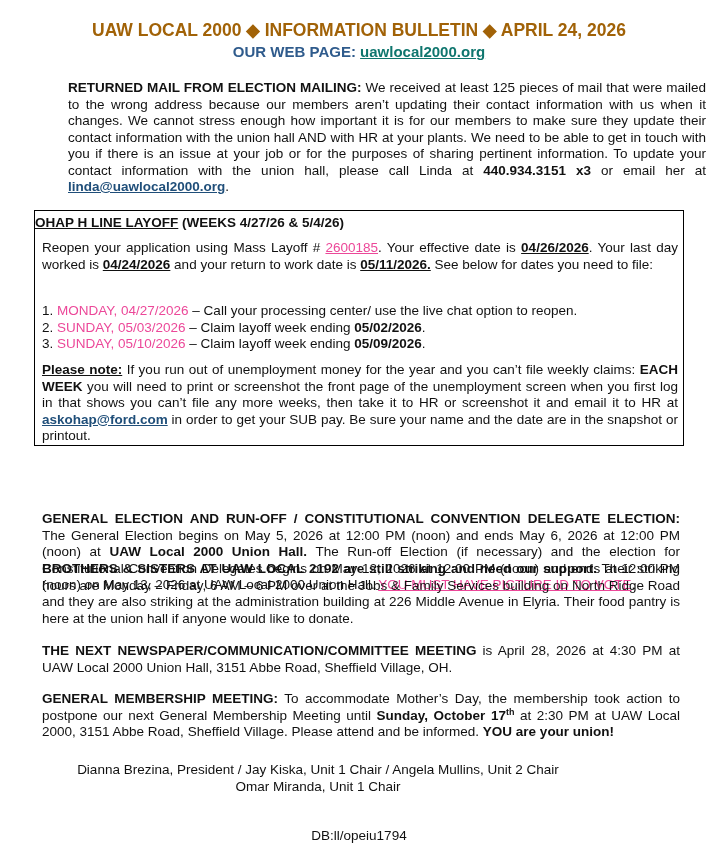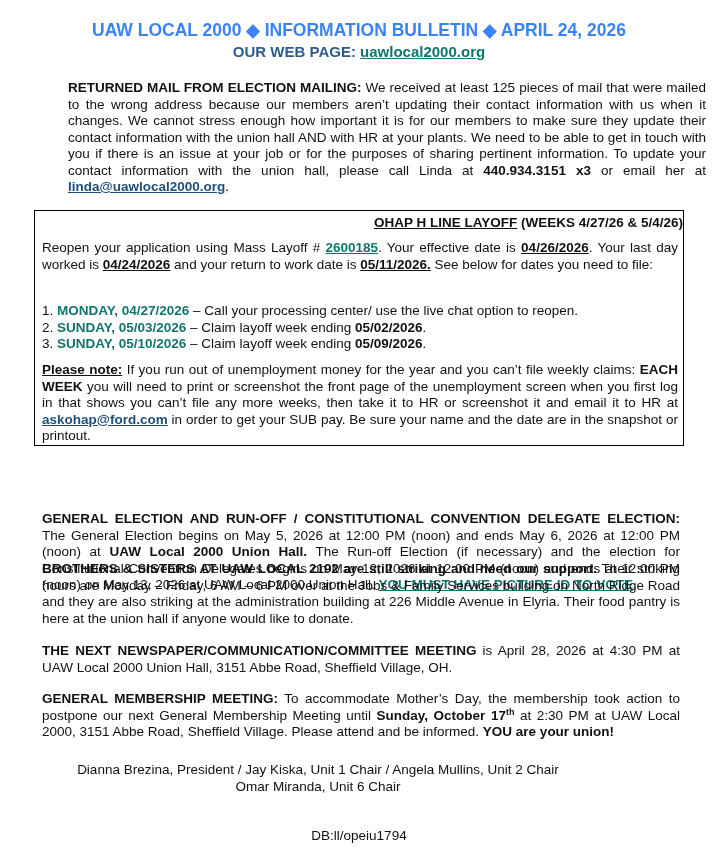--- a/index.html
+++ b/index.html
@@ -5,41 +5,41 @@
   html, body { margin: 0; padding: 0; background: #ffffff; }
   body {
     width: 718px; height: 867px; overflow: hidden;
     font-family: "Liberation Sans", sans-serif;
     color: #111111;
     position: relative;
   }
   .page { position: absolute; left: 0; top: 0; width: 718px; }
   .title {
     position: absolute; left: 0; top: 20px; width: 718px; text-align: center;
-    font-weight: bold; font-size: 17.5px; letter-spacing: 0px; color: #3b82f6;
+    font-weight: bold; font-size: 17.5px; letter-spacing: 0px; color: #a16207;
   }
   .webline {
     position: absolute; left: 0; top: 43px; width: 718px; text-align: center;
     font-weight: bold; font-size: 15px; color: #2f5b8c;
   }
   .webline a { color: #0f766e; text-decoration: underline; }
   .para {
     position: absolute; left: 42px; width: 638px;
     font-size: 13.5px; line-height: 16.5px; text-align: justify;
   }
   .para b { font-weight: bold; }
   .link { color: #1f4e79; font-weight: bold; text-decoration: underline; }
-  .red { color: #0f766e; font-weight: bold; }
+  .red { color: #ec4899; font-weight: normal; }
   .u { text-decoration: underline; }
   .box {
     position: absolute; left: 34px; top: 210px; width: 650px; height: 236px;
     border: 1.5px solid #000; box-sizing: border-box;
   }
   .box-title {
-    position: absolute; left: 0; top: 4px; width: 100%; text-align: right;
+    position: absolute; left: 0; top: 4px; width: 100%; text-align: left;
     font-weight: bold; font-size: 13.5px;
   }
   .box .bp {
     position: absolute; left: 7px; width: 636px;
     font-size: 13.5px; line-height: 16.5px; text-align: justify;
   }
   .list-item { white-space: nowrap; }
   .officers {
     position: absolute; left: 0; top: 762px; width: 636px; text-align: center;
     font-size: 13.5px; line-height: 16.5px;
@@ -91,17 +91,17 @@
   <div class="para" style="top:643px;">
     <b>THE NEXT NEWSPAPER/COMMUNICATION/COMMITTEE MEETING</b><span> is April 28, 2026 at 4:30 PM at UAW Local 2000 Union Hall, 3151 Abbe Road, Sheffield Village, OH.</span>
   </div>
 
   <div class="para" style="top:691px;">
     <b>GENERAL MEMBERSHIP MEETING:</b><span> To accommodate Mother’s Day, the membership took action to postpone our next General Membership Meeting until </span><b><span>Sunday, October 17</span><sup>th</sup></b><span> at 2:30 PM at UAW Local 2000, 3151 Abbe Road, Sheffield Village. Please attend and be informed. </span><b>YOU are your union!</b>
   </div>
 
   <div class="officers">
     <div>Dianna Brezina, President / Jay Kiska, Unit 1 Chair / Angela Mullins, Unit 2 Chair</div>
-    <div>Omar Miranda, Unit 6 Chair</div>
+    <div>Omar Miranda, Unit 1 Chair</div>
   </div>
 
   <div class="db">DB:ll/opeiu1794</div>
 </div>
 
 </body></html>

